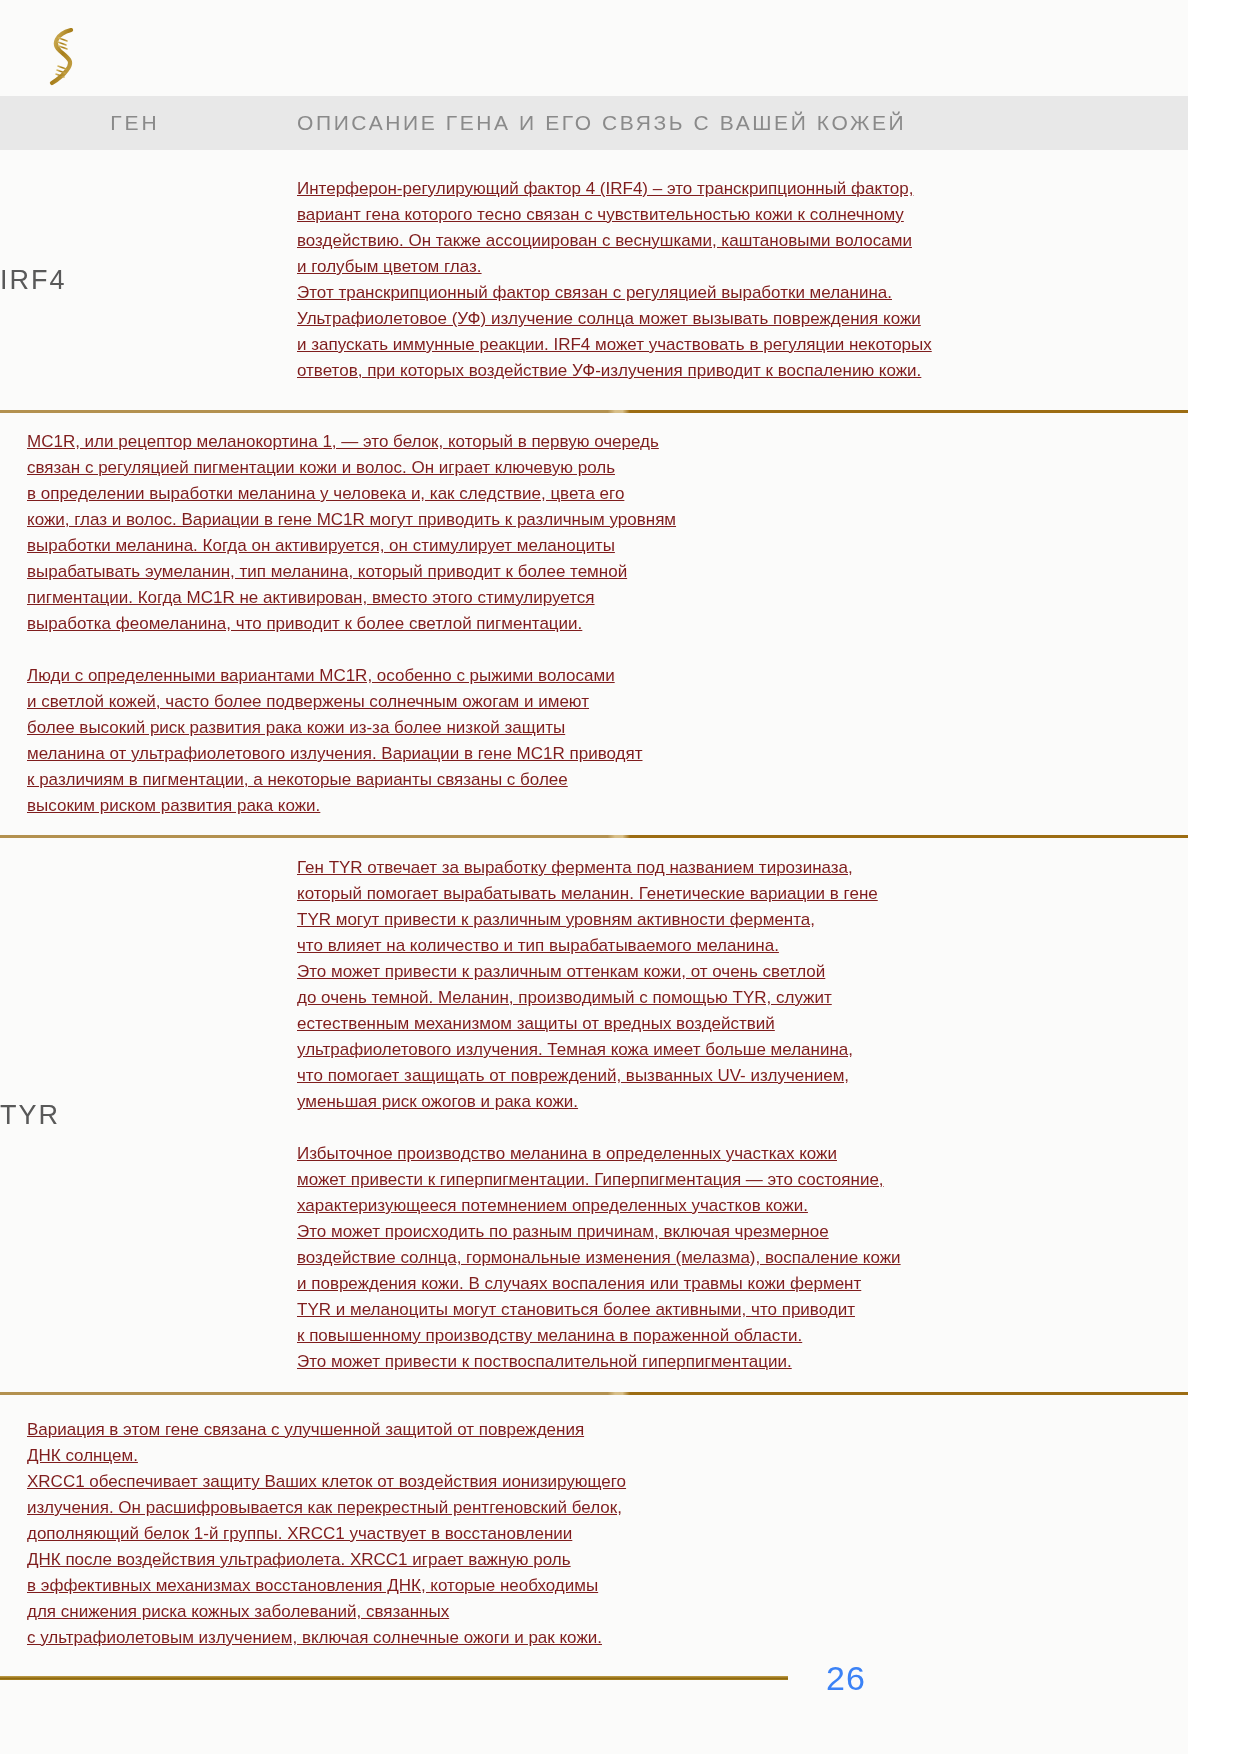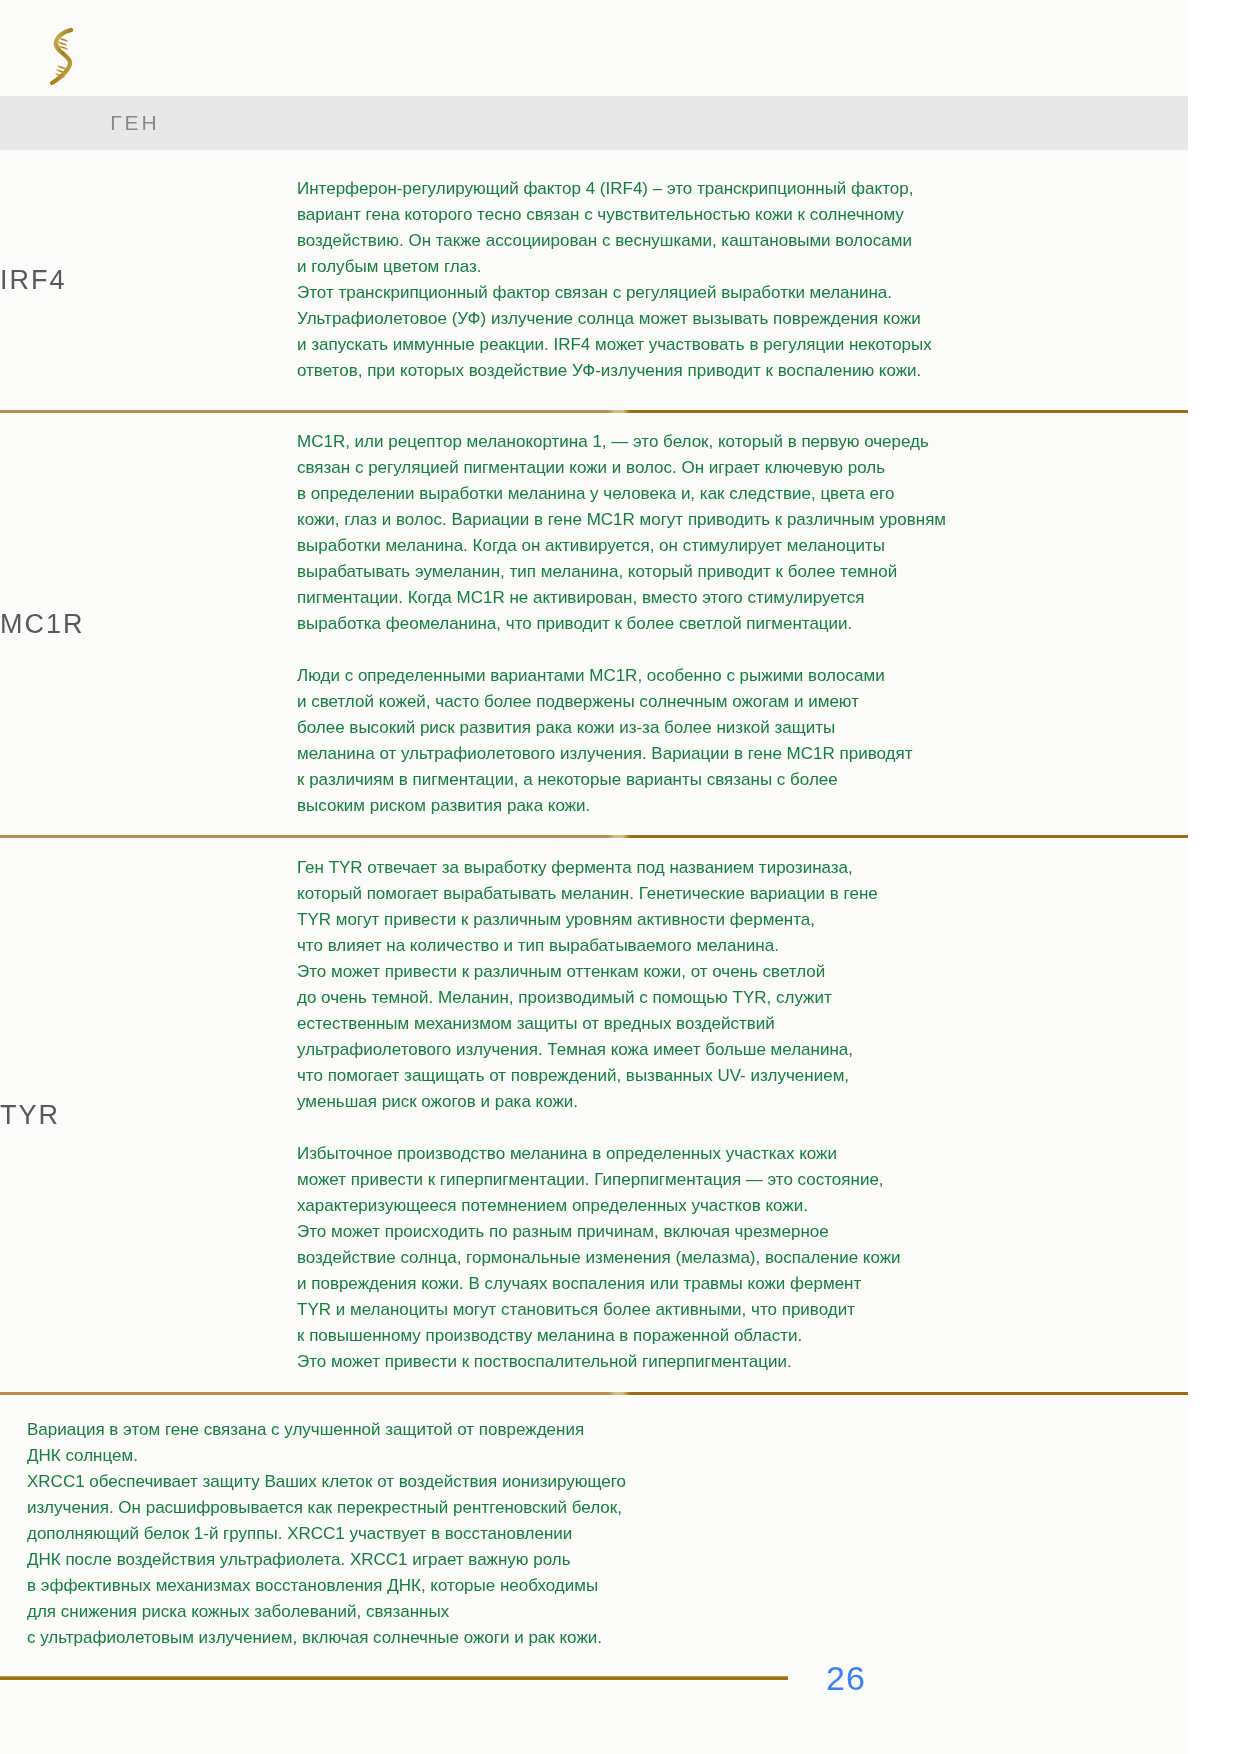--- a/index.html
+++ b/index.html
@@ -76,24 +76,25 @@
     font-weight: 300;
   }
   .gene-text-col {
     flex: 1;
     padding-left: 27px;
     padding-right: 60px;
   }
   .gene-text-col p {
     font-size: 17px;
     line-height: 26px;
-    color: #15803d;
+    color: #7f1d1d;
     font-weight: 300;
     white-space: pre-line;
     margin: 0 0 26px 0;
+    text-decoration: underline;
   }
   .gene-text-col p:last-child { margin-bottom: 0; }
 
   .row-irf4  { padding: 26px 0; }
   .row-mc1r  { padding: 16px 0; }
   .row-tyr   { padding: 17px 0; }
   .row-xrcc1 { padding: 22px 0 8px 0; }
 
   .row-separator {
     width: 1240px;
@@ -146,20 +147,21 @@
       <line x1="12" y1="14" x2="20" y2="17"></line>
       <line x1="13" y1="18" x2="21" y2="21"></line>
       <line x1="12" y1="38" x2="20" y2="41"></line>
       <line x1="11" y1="42" x2="19" y2="45"></line>
       <line x1="10" y1="46" x2="18" y2="49"></line>
     </g>
   </svg>
 
   <div class="header-band">
     <div class="header-gene-col">ГЕН</div>
+    <div class="header-desc-col">ОПИСАНИЕ ГЕНА И ЕГО СВЯЗЬ С ВАШЕЙ КОЖЕЙ</div>
   </div>
 
   <div class="table-body">
 
     <div class="gene-row row-irf4">
       <div class="gene-label-col">
         <span class="gene-name">IRF4</span>
       </div>
       <div class="gene-text-col">
         <p>Интерферон-регулирующий фактор 4 (IRF4) – это транскрипционный фактор,
@@ -169,23 +171,20 @@
 Этот транскрипционный фактор связан с регуляцией выработки меланина.
 Ультрафиолетовое (УФ) излучение солнца может вызывать повреждения кожи
 и запускать иммунные реакции. IRF4 может участвовать в регуляции некоторых
 ответов, при которых воздействие УФ-излучения приводит к воспалению кожи.</p>
       </div>
     </div>
 
     <div class="row-separator"></div>
 
     <div class="gene-row row-mc1r">
-      <div class="gene-label-col">
-        <span class="gene-name">MC1R</span>
-      </div>
       <div class="gene-text-col">
         <p>MC1R, или рецептор меланокортина 1, — это белок, который в первую очередь
 связан с регуляцией пигментации кожи и волос. Он играет ключевую роль
 в определении выработки меланина у человека и, как следствие, цвета его
 кожи, глаз и волос. Вариации в гене MC1R могут приводить к различным уровням
 выработки меланина. Когда он активируется, он стимулирует меланоциты
 вырабатывать эумеланин, тип меланина, который приводит к более темной
 пигментации. Когда MC1R не активирован, вместо этого стимулируется
 выработка феомеланина, что приводит к более светлой пигментации.</p>
         <p>Люди с определенными вариантами MC1R, особенно с рыжими волосами

